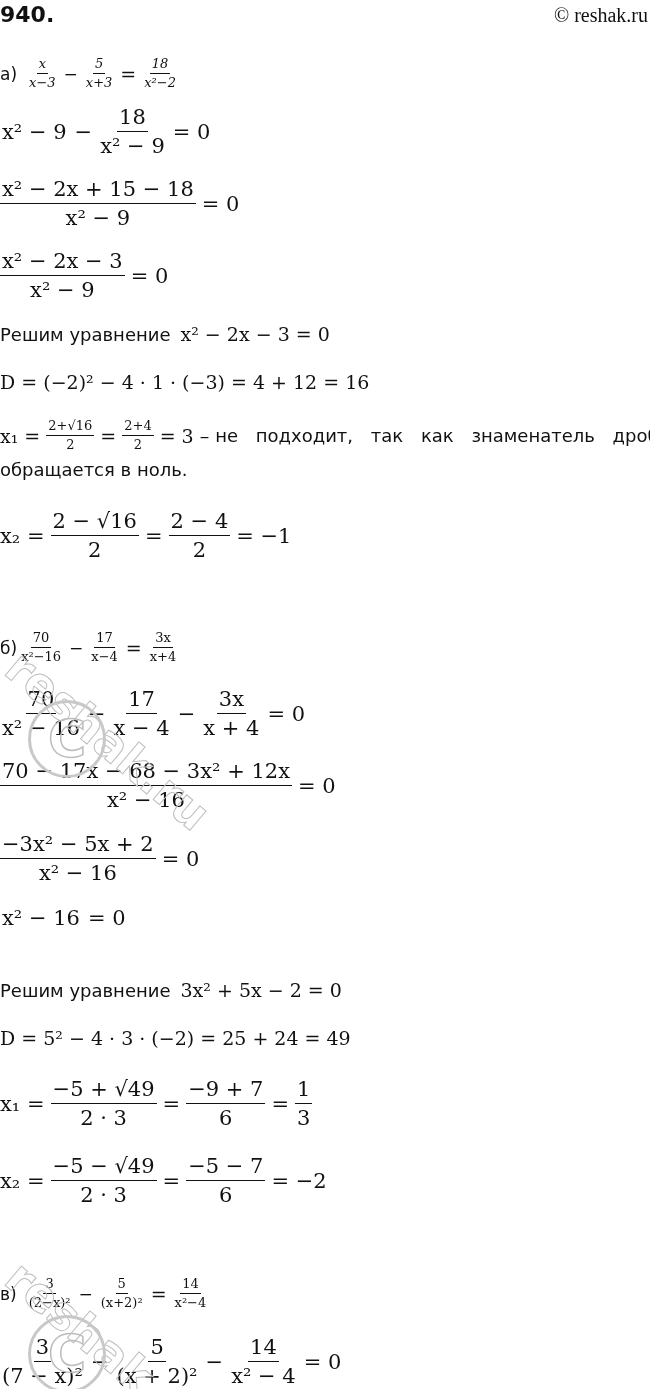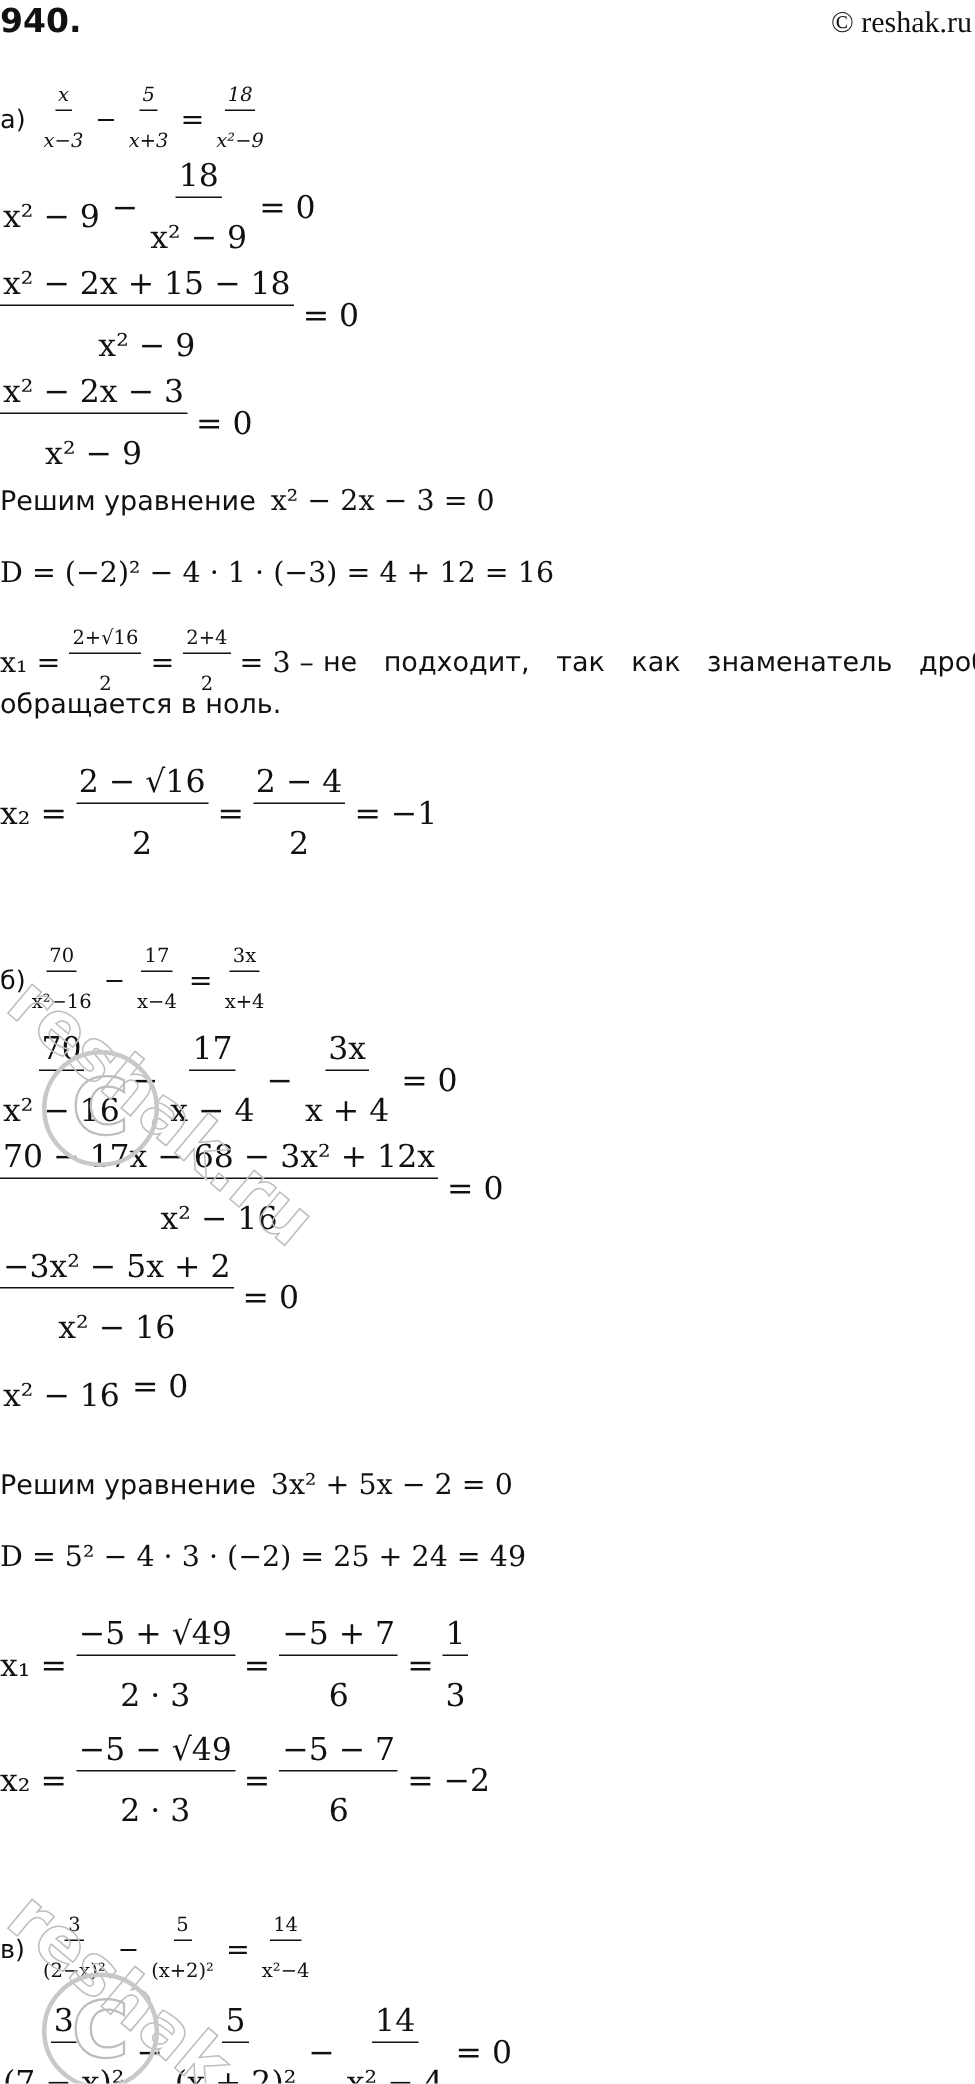--- a/index.html
+++ b/index.html
@@ -8,21 +8,21 @@
     font-family: "Liberation Sans", sans-serif; color: #111;
   }
   .abs { position: absolute; text-align: right; }
   .title { left: 0; top: 2px; font-weight: bold; font-size: 22px; font-family: "DejaVu Sans", sans-serif; }
   .site { right: 2px; top: 4px; font-size: 20px; font-family: "Liberation Serif", serif; }
   .m { font-family: "DejaVu Serif", serif; }
   .i { font-style: italic; }
   .row { position: absolute; left: 0; display: flex; align-items: center; white-space: nowrap; }
   .frac { display: inline-flex; flex-direction: column; align-items: center; vertical-align: middle; }
   .frac .num { border-bottom: 1.6px solid #111; padding: 0 2px 1px; }
-  .frac .den { padding: 1px 2px 0; margin-top: 12px; }
+  .frac .den { padding: 1px 2px 0; }
   .big { font-size: 21px; }
   .big .frac .num, .big .frac .den { line-height: 26px; }
   .small { font-size: 13px; }
   .small .frac .num, .small .frac .den { line-height: 16px; }
   .op { padding: 0 6px; }
   .txt { font-family: "DejaVu Sans", sans-serif; font-size: 18px; }
   .label { font-family: "DejaVu Sans", sans-serif; font-size: 17px; margin-right: 10px; }
   .para { position: absolute; left: 0; width: 630px; font-family: "DejaVu Sans", sans-serif; font-size: 18px; line-height: 30px; text-align: justify; }
   .wm { position: absolute; color: transparent; -webkit-text-stroke: 1px #bdbdbd; font-family: "DejaVu Sans", sans-serif; font-size: 46px; font-weight: bold; pointer-events: none; }
   .wm-c { position: absolute; border: 3px solid #c8c8c8; border-radius: 50%; width: 72px; height: 72px; display:flex; align-items:center; justify-content:center; color: transparent; -webkit-text-stroke: 1.5px #bdbdbd; font-size: 52px; font-family: "DejaVu Sans", sans-serif; font-weight: bold; }
@@ -40,21 +40,21 @@
       <span class="den">x−3</span>
     </span>
   <span class="op" style="font-style:normal;font-size:17px">−</span>
   <span class="frac">
       <span class="num">5</span>
       <span class="den">x+3</span>
     </span>
   <span class="op" style="font-style:normal;font-size:19px">=</span>
   <span class="frac">
       <span class="num">18</span>
-      <span class="den">x²−9</span>
+      <span class="den">x²−2</span>
     </span>
 </div>
 
 <div class="row big m" style="top:104px;">
   <span class="frac">
       <span class="den">x² − 9</span>
     </span>
   <span class="op">−</span>
   <span class="frac">
       <span class="num">18</span>
@@ -183,21 +183,21 @@
 <div class="row m" style="top:1027px;font-size:19px;">D = 5² − 4 · 3 · (−2) = 25 + 24 = 49</div>
 
 <div class="row big m" style="top:1076px;">
   <span>x₁ =</span>
   <span class="frac" style="margin-left:6px">
       <span class="num">−5 + √49</span>
       <span class="den">2 · 3</span>
     </span>
   <span class="op">=</span>
   <span class="frac">
-      <span class="num">−5 + 7</span>
+      <span class="num">−9 + 7</span>
       <span class="den">6</span>
     </span>
   <span class="op">=</span>
   <span class="frac">
       <span class="num">1</span>
       <span class="den">3</span>
     </span>
 </div>
 
 <div class="row big m" style="top:1153px;">

